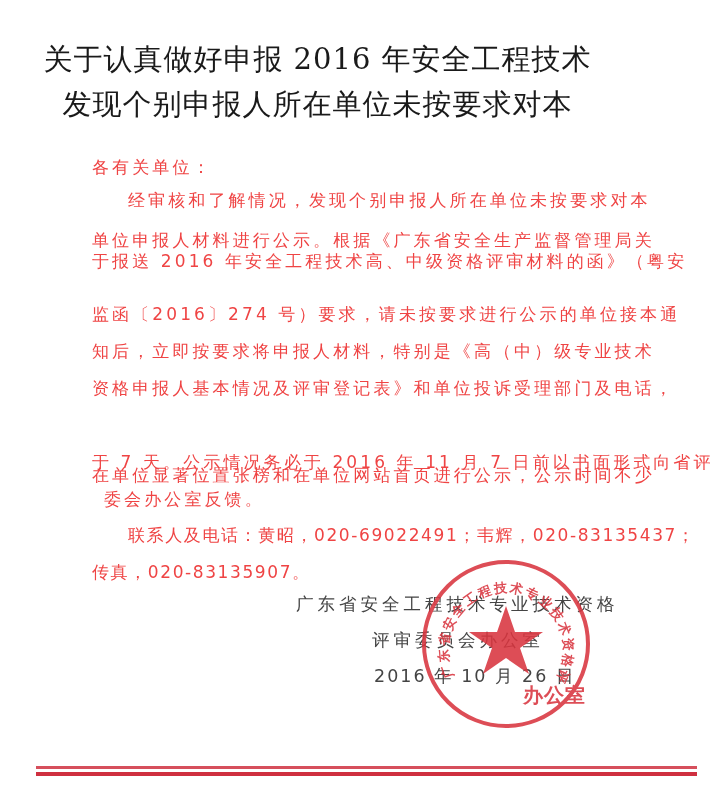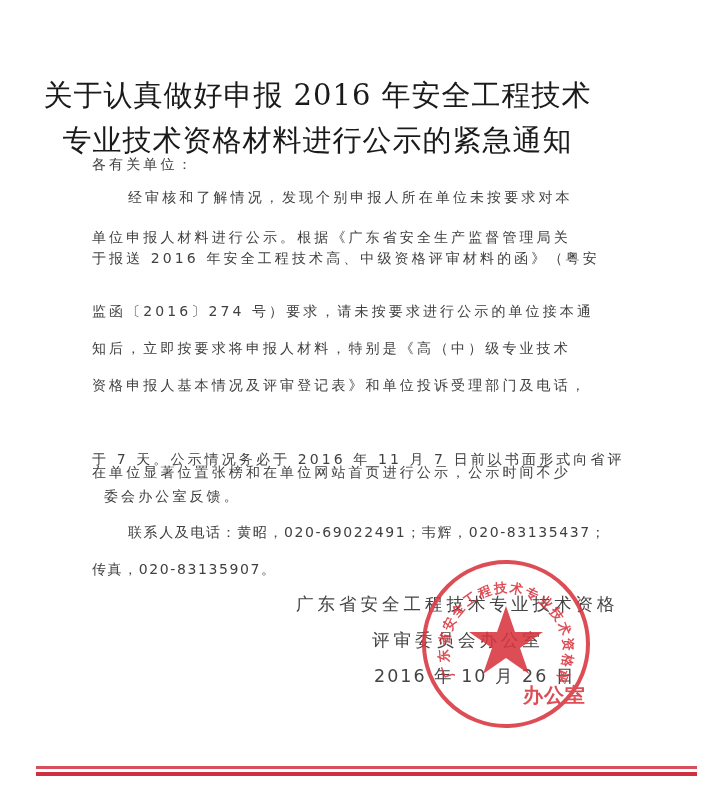--- a/index.html
+++ b/index.html
@@ -2,25 +2,25 @@
 <html><head>
 <meta charset="utf-8">
 <style>
   html, body { margin: 0; padding: 0; }
   body {
     width: 715px; height: 799px; background: #ffffff; position: relative; overflow: hidden;
     font-family: "DejaVu Serif", "Liberation Serif", serif; color: #2a2a2a;
   }
   .title {
     position: absolute; left: 0; width: 635px; text-align: center;
-    font-size: 29px; color: #1a1a1a; letter-spacing: 1px; margin-top: 36px;
+    font-size: 29px; color: #1a1a1a; letter-spacing: 1px;
   }
   .t1 { top: 40px; }
   .t2 { top: 85px; }
-  .line { position: absolute; left: 92px; font-family: "DejaVu Sans","Liberation Sans",sans-serif; font-size: 14px; color:#404040; letter-spacing: 3.1px; white-space: nowrap; }
+  .line { position: absolute; left: 92px; font-family: "DejaVu Sans","Liberation Sans",sans-serif; font-size: 17px; color:#ef4444; letter-spacing: 3.1px; white-space: nowrap; }
   .indent { left: 128px; }
   .sig {
     position: absolute; font-family: "DejaVu Sans","Liberation Sans",sans-serif;
     font-size: 17.5px; color: #444; letter-spacing: 4px; white-space: nowrap; text-align: center;
   }
   .seal {
     position: absolute; left: 422px; top: 560px; width: 168px; height: 168px;
     border-radius: 50%; border: 4px solid #d9353f; box-sizing: border-box; opacity: 0.88;
   }
   .seal svg { position: absolute; left: 0; top: 0; }
@@ -30,21 +30,21 @@
     font-size: 20px; color: #d9353f; font-weight: bold; letter-spacing: 1px;
   }
   .rule { position: absolute; left: 36px; width: 661px; background: #cf3040; }
   .rule1 { top: 766px; height: 3px; opacity: 0.85; }
   .rule2 { top: 772px; height: 4px; }
 </style>
 </head>
 <body>
 
 <div class="title t1">关于认真做好申报 2016 年安全工程技术</div>
-<div class="title t2">专业技术资格材料进行公示的紧急通知</div>
+<div class="title t2">发现个别申报人所在单位未按要求对本</div>
 
 <div class="line" style="top:156px;">各有关单位：</div>
 
 <div class="line indent" style="top:189px;">经审核和了解情况，发现个别申报人所在单位未按要求对本</div>
 <div class="line" style="top:229px;">单位申报人材料进行公示。根据《广东省安全生产监督管理局关</div>
 <div class="line" style="top:250px;">于报送 2016 年安全工程技术高、中级资格评审材料的函》（粤安</div>
 <div class="line" style="top:303px;">监函〔2016〕274 号）要求，请未按要求进行公示的单位接本通</div>
 <div class="line" style="top:340px;">知后，立即按要求将申报人材料，特别是《高（中）级专业技术</div>
 <div class="line" style="top:377px;">资格申报人基本情况及评审登记表》和单位投诉受理部门及电话，</div>
 <div class="line" style="top:432px;margin-top:32px;">在单位显著位置张榜和在单位网站首页进行公示，公示时间不少</div>

